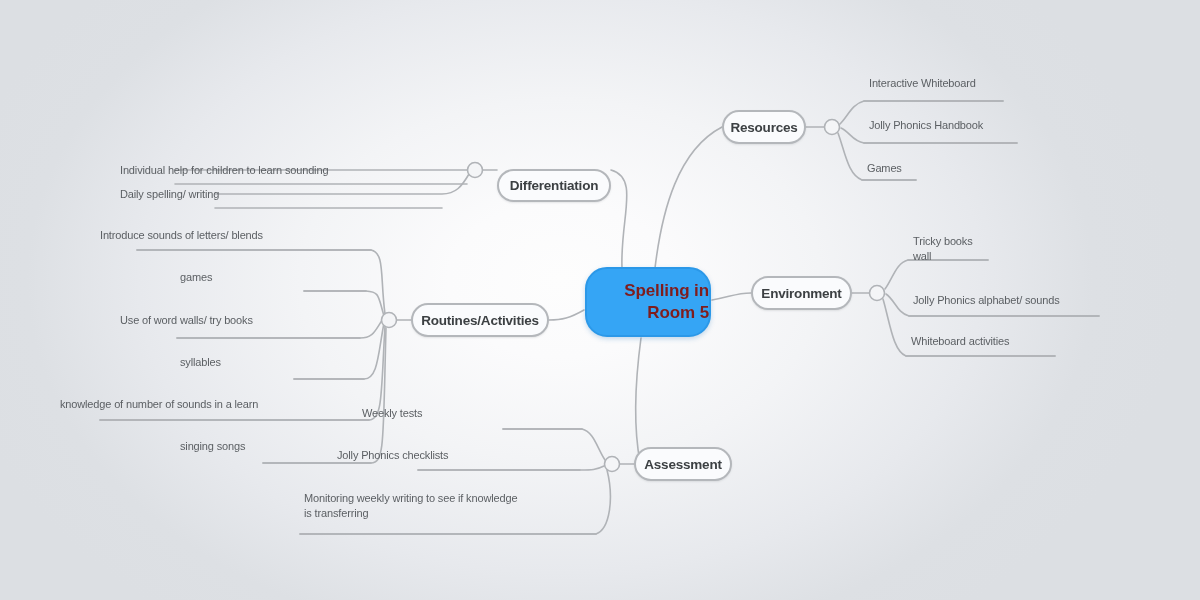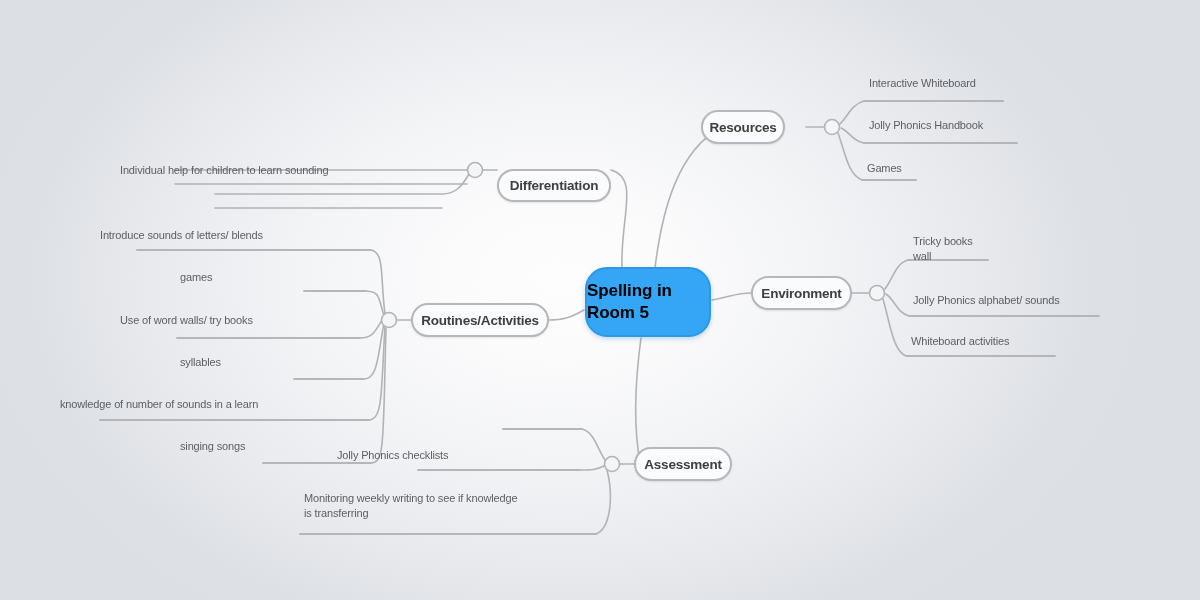--- a/index.html
+++ b/index.html
@@ -45,25 +45,25 @@
     font-size: 13.5px;
     font-weight: bold;
     letter-spacing: -0.2px;
     white-space: nowrap;
     box-shadow: 0 1px 2px rgba(80,85,95,0.13);
   }
   .node.central {
     background: #35a5f5;
     border: 2px solid #2b98e8;
     border-radius: 22px;
-    color: #000000;
+    color: #7f1d1d;
     font-size: 17px;
     font-weight: bold;
     line-height: 1.28;
-    text-align: left;
+    text-align: right;
     white-space: normal;
     letter-spacing: -0.1px;
     box-shadow: 0 2px 5px rgba(40,120,190,0.26);
   }
   .leaf {
     position: absolute;
     box-sizing: border-box;
     color: #5b5f63;
     font-size: 11px;
     line-height: 1.38;
@@ -143,45 +143,47 @@
       <circle cx="877" cy="293" r="7.5"></circle>
       <circle cx="612" cy="464" r="7.5"></circle>
       <circle cx="389" cy="320" r="7.5"></circle>
       <circle cx="475" cy="170" r="7.5"></circle>
     </g>
   </svg>
 
   <div class="node central" style="left:585px; top:267px; width:126px; height:70px;">Spelling in
 Room 5</div>
 
-  <div class="node" style="left:701px; top:110px; width:84px; height:34px;">Resources</div>
+  <div class="node" style="left:722px; top:110px; width:84px; height:34px;">Resources</div>
 
   <div class="node" style="left:751px; top:276px; width:101px; height:34px;">Environment</div>
 
   <div class="node" style="left:634px; top:447px; width:98px; height:34px;">Assessment</div>
 
   <div class="node" style="left:411px; top:303px; width:138px; height:34px;">Routines/Activities</div>
 
   <div class="node" style="left:497px; top:154px; width:114px; height:33px;margin-top:15px;">Differentiation</div>
 
   <div class="leaf right" style="left:869px; top:76px; width:220px;">Interactive Whiteboard</div>
   <div class="leaf right" style="left:869px; top:118px; width:230px;">Jolly Phonics Handbook</div>
   <div class="leaf right" style="left:867px; top:161px; width:160px;">Games</div>
 
   <div class="leaf right" style="left:913px; top:234px; width:160px;">Tricky books
 wall</div>
   <div class="leaf right" style="left:913px; top:293px; width:230px;">Jolly Phonics alphabet/ sounds</div>
   <div class="leaf right" style="left:911px; top:334px; width:220px;">Whiteboard activities</div>
 
+  <div class="leaf left" style="left:362px; top:406px; width:215px;">Weekly tests</div>
   <div class="leaf left" style="left:337px; top:448px; width:239px;">Jolly Phonics checklists</div>
   <div class="leaf left" style="left:100px; top:228px; width:252px;">Introduce sounds of letters/ blends</div>
 
   <div class="leaf left" style="left:304px; top:491px; width:273px; text-align:left;">Monitoring weekly writing to see if knowledge
 is transferring</div>
   <div class="leaf left" style="left:180px; top:270px; width:177px;">games</div>
   <div class="leaf left" style="left:120px; top:313px; width:234px;">Use of word walls/ try books</div>
   <div class="leaf left" style="left:180px; top:355px; width:178px;">syllables</div>
   <div class="leaf left" style="left:60px; top:397px; width:293px;">knowledge of number of sounds in a learn</div>
   <div class="leaf left" style="left:180px; top:439px; width:173px;">singing songs</div>
 
   <div class="leaf left" style="left:120px; top:163px; width:319px;">Individual help for children to learn sounding</div>
+  <div class="leaf left" style="left:120px; top:187px; width:232px;">Daily spelling/ writing</div>
 
 </div>
 
 </body></html>

